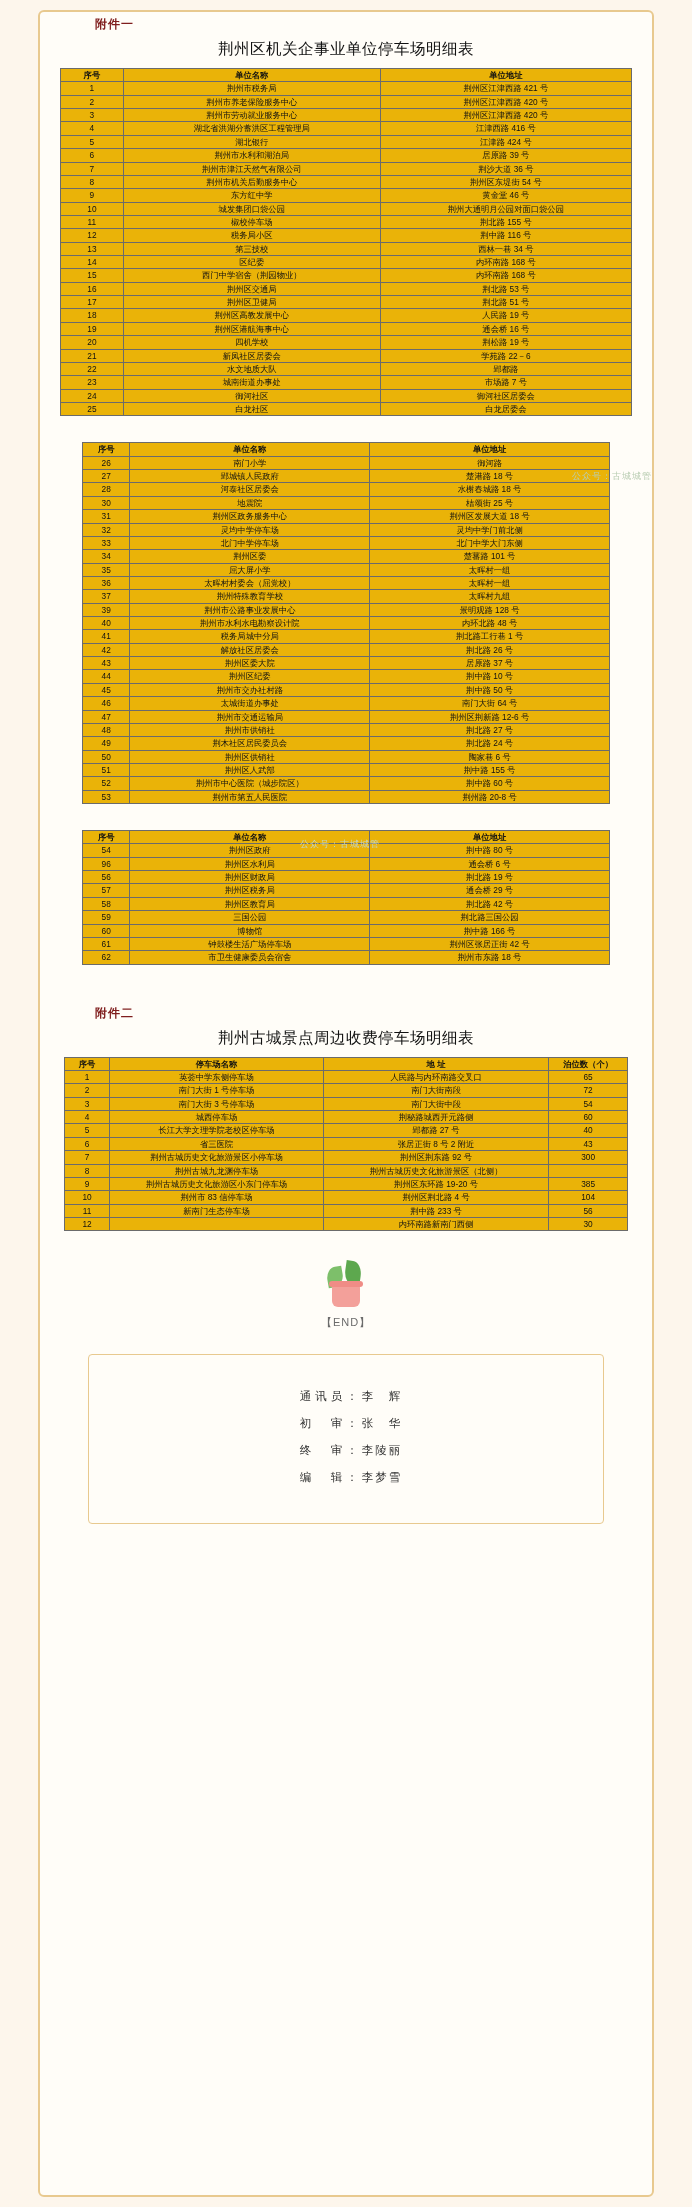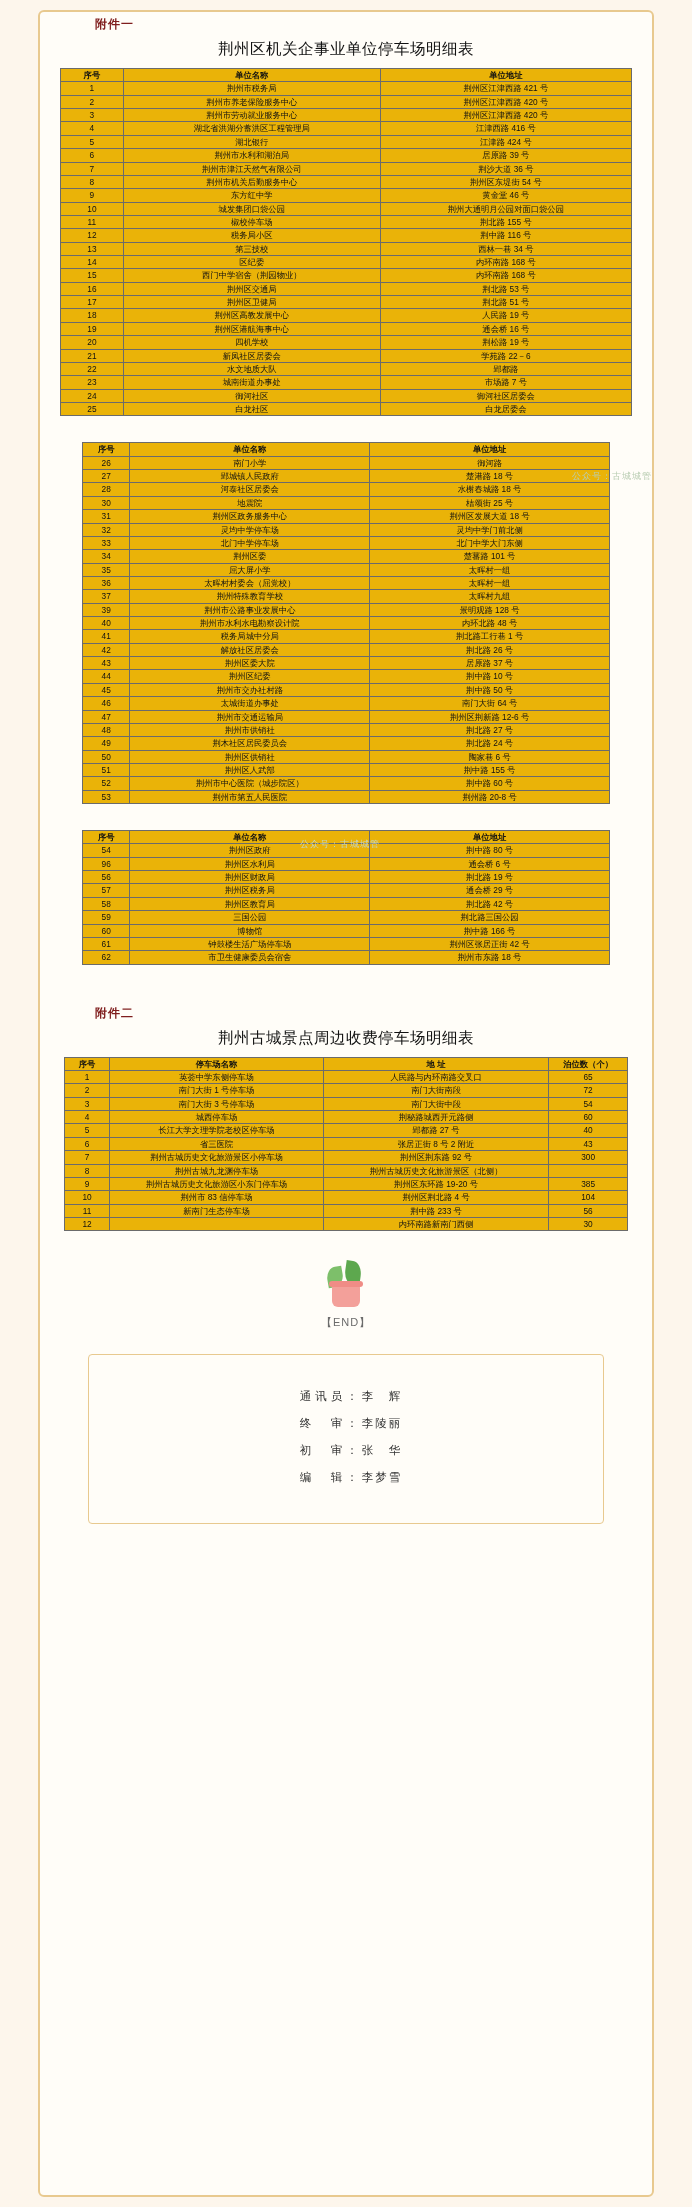--- a/index.html
+++ b/index.html
@@ -650,20 +650,20 @@
         <div class="leaf-l"></div>
         <div class="leaf-r"></div>
         <div class="pot"></div>
       </div>
       <div class="end-text">【END】</div>
     </div>
 
     <div class="credit-box">
       <div id="credits">
           <div class="credit-line"><span class="k">通讯员：</span><span>李　辉</span></div>
+          <div class="credit-line"><span class="k">初　审：</span><span>张　华</span></div>
           <div class="credit-line"><span class="k">终　审：</span><span>李陵丽</span></div>
-          <div class="credit-line"><span class="k">初　审：</span><span>张　华</span></div>
           <div class="credit-line"><span class="k">编　辑：</span><span>李梦雪</span></div>
         </div>
     </div>
 
   </div>
 </div>
 
 </body></html>

